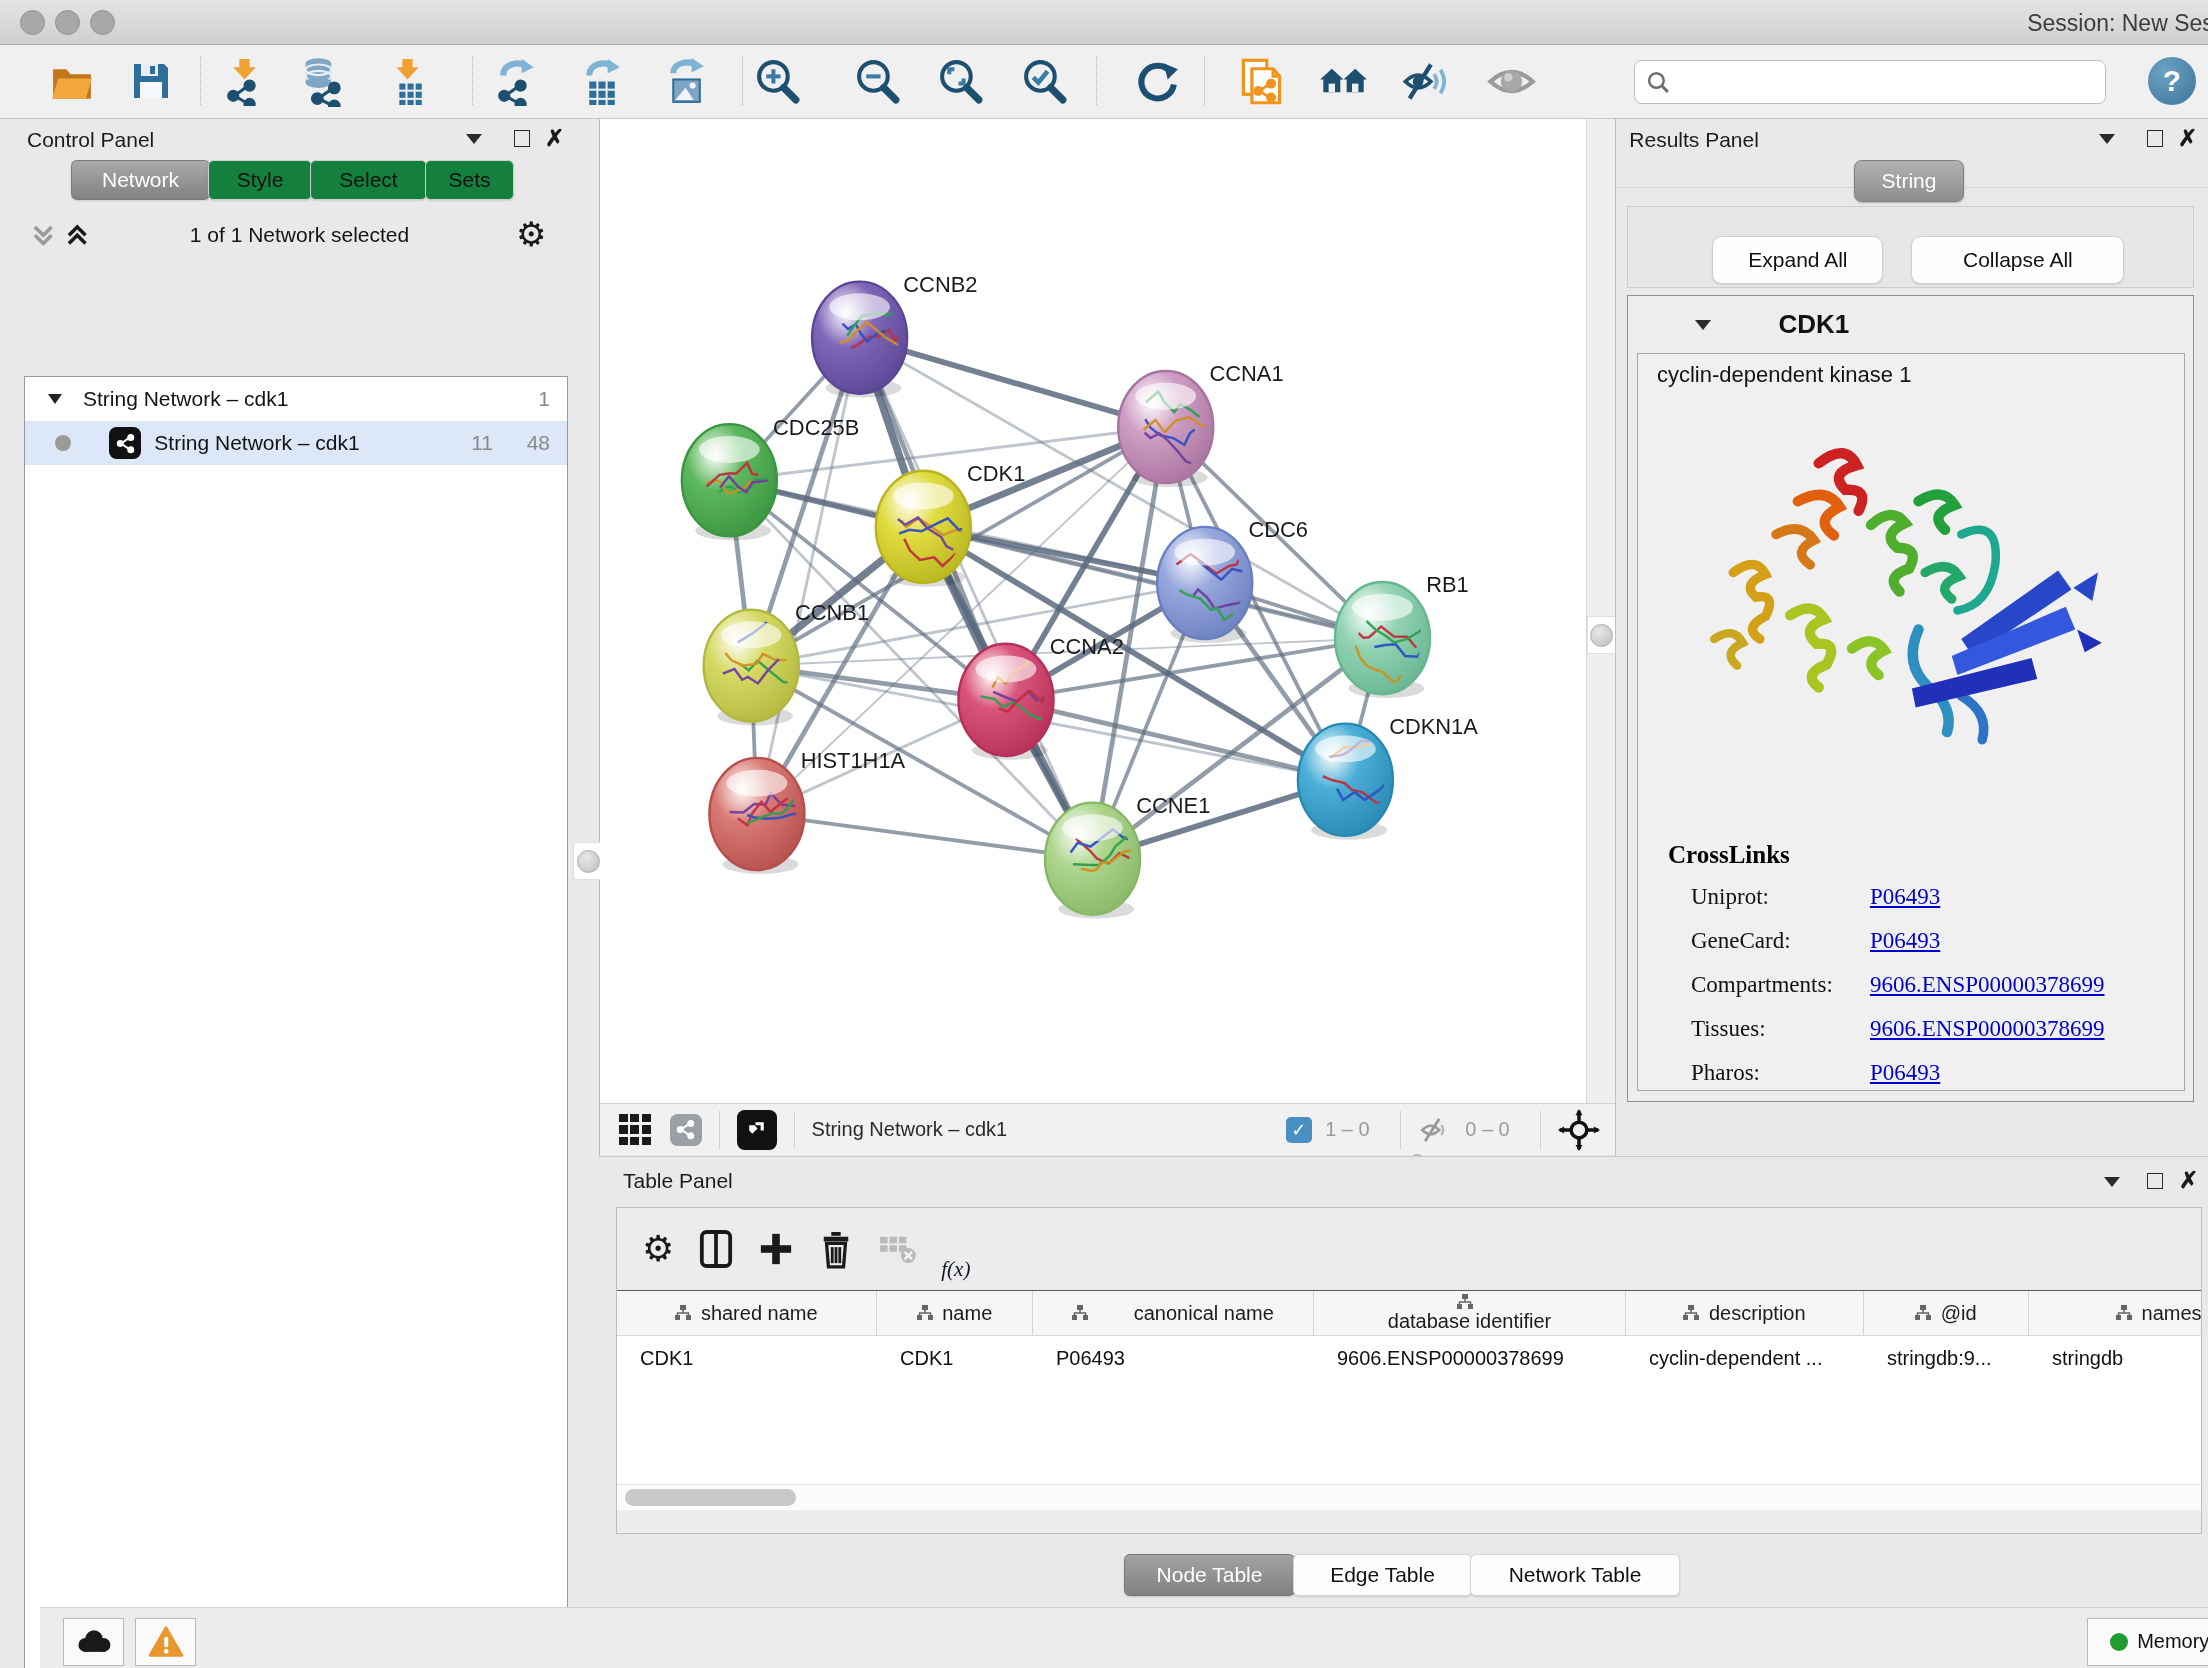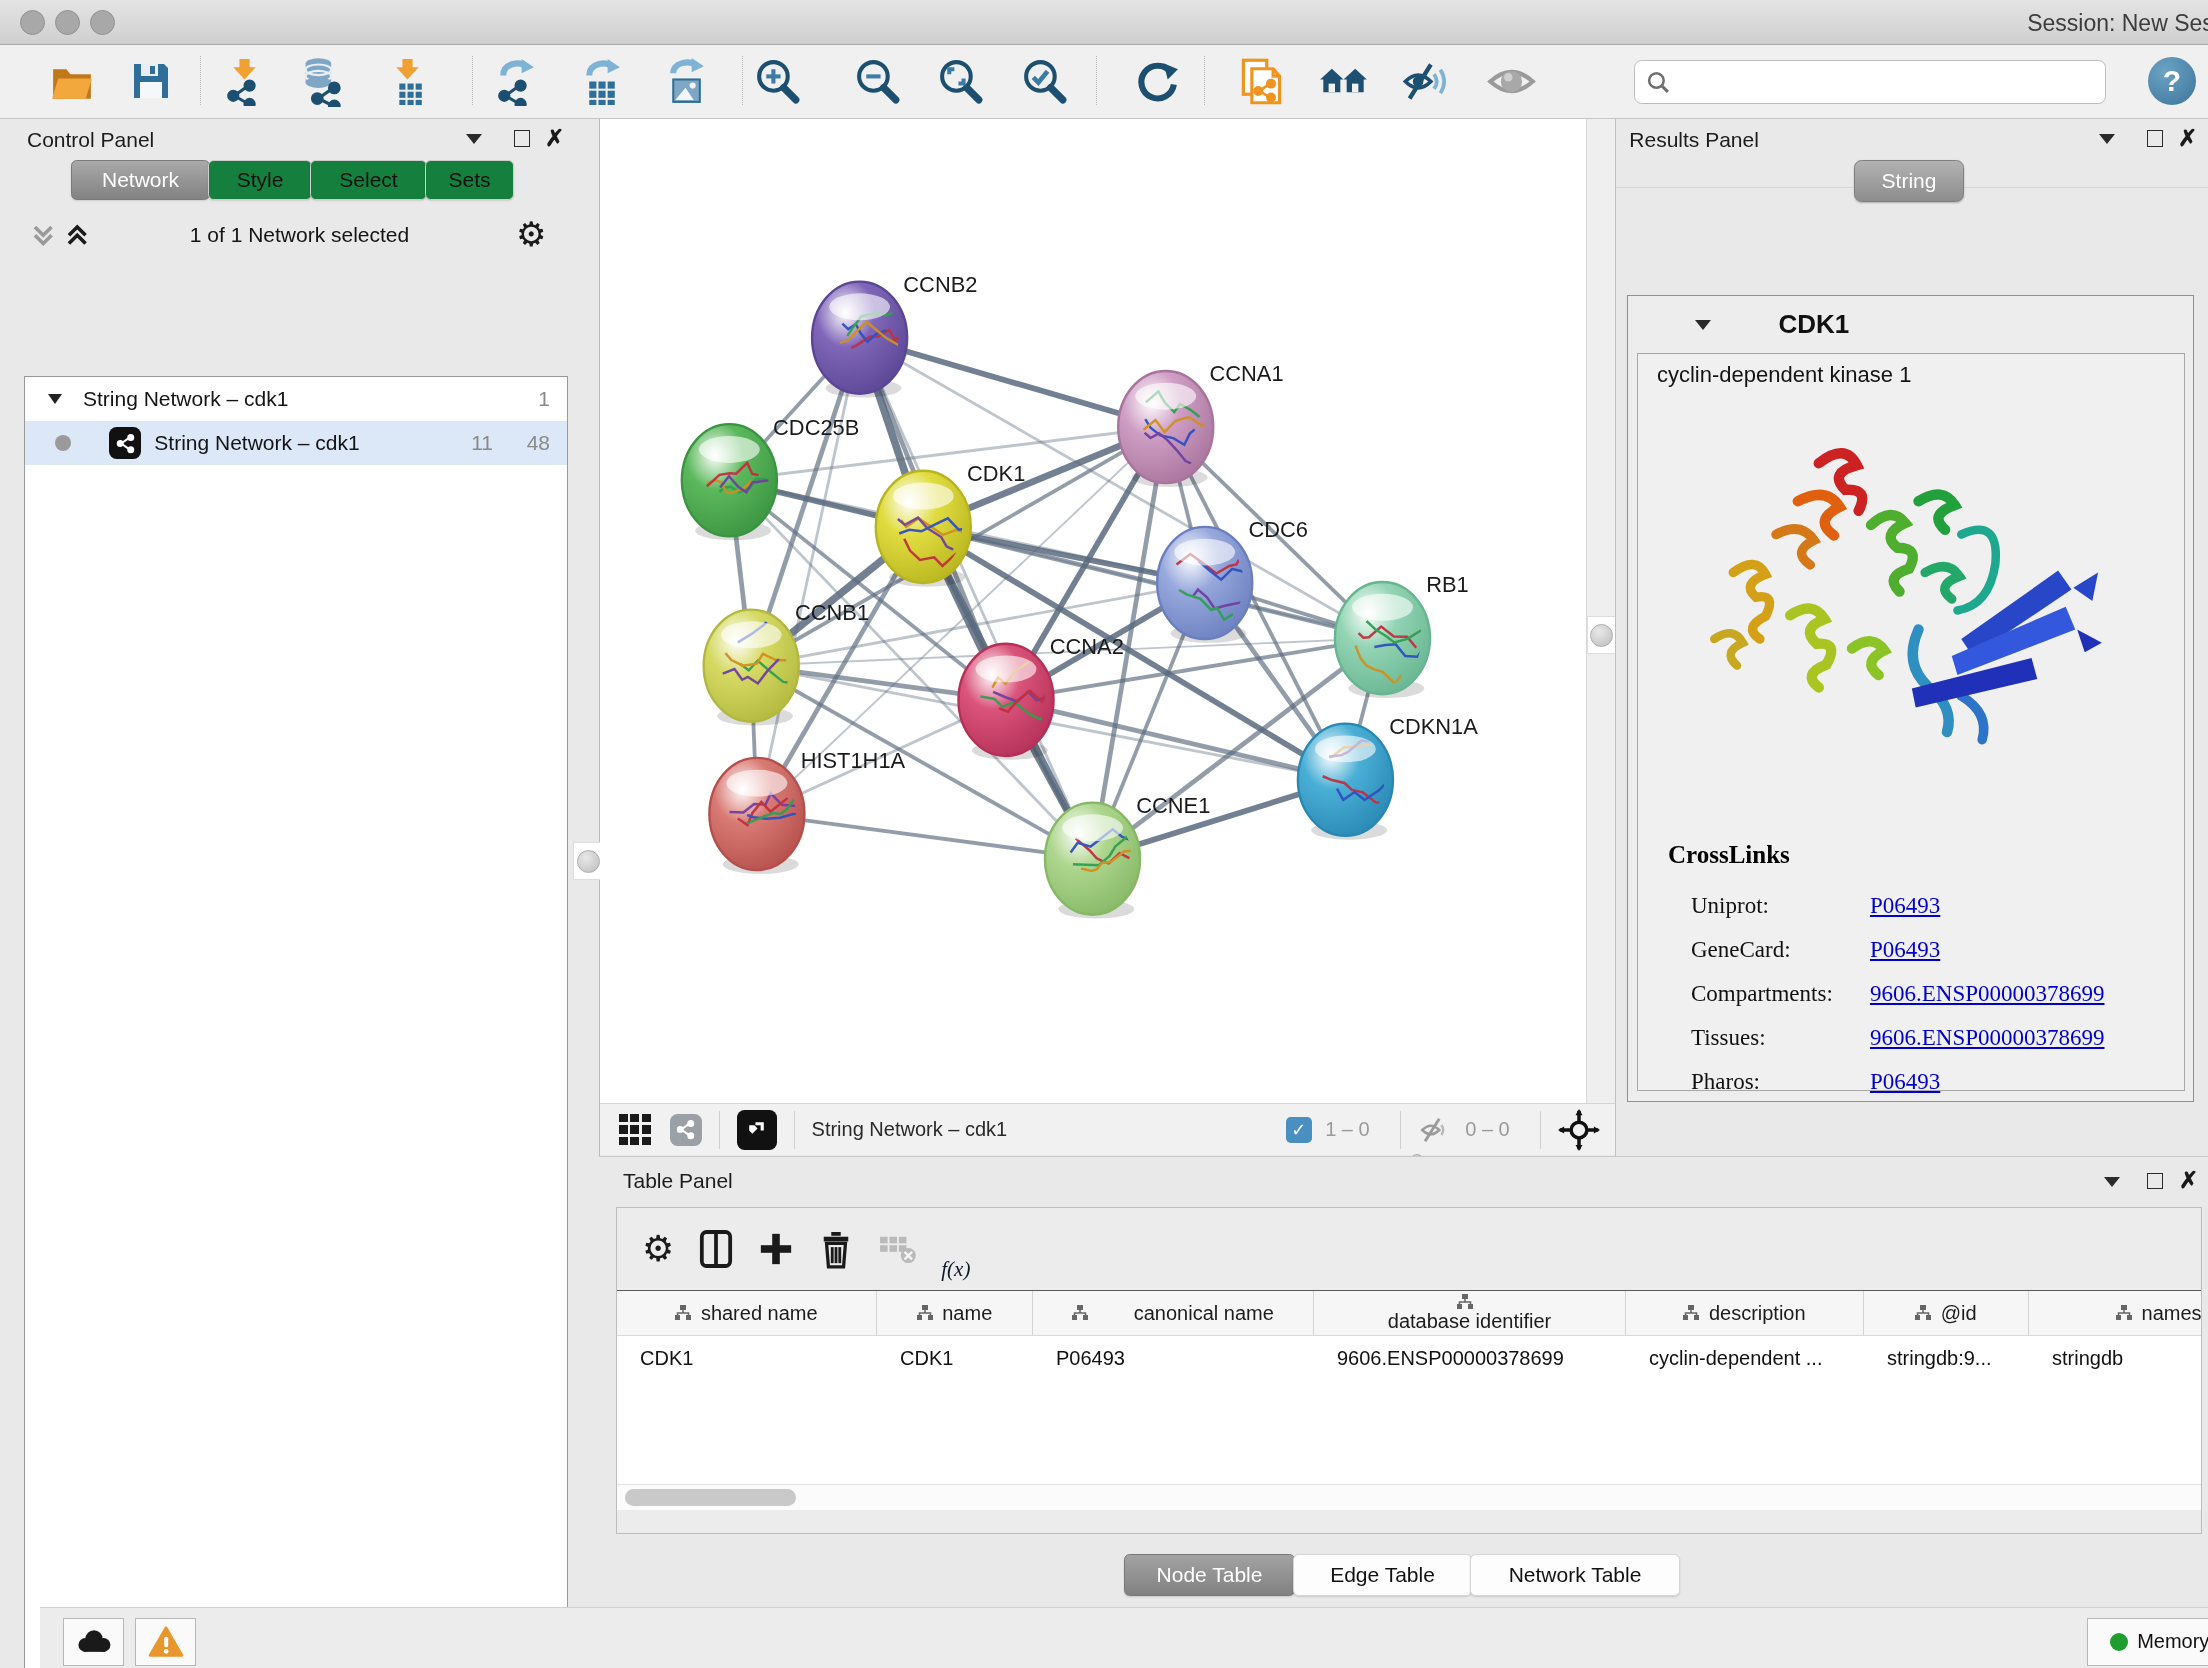--- a/index.html
+++ b/index.html
@@ -71,21 +71,21 @@
   .wbtn{position:absolute;top:28.5px;height:46px;background:#fefefe;border:1px solid #cfcfcf;border-radius:9.5px;
     font-size:21px;color:#111;display:flex;align-items:center;justify-content:center;box-shadow:0 1px 1.9px rgba(0,0,0,.12);}
   #cdk1-box{left:11.4px;top:176px;width:567px;height:807px;background:#ededed;border:1px solid #8f8f8f;box-sizing:border-box;}
   #cdk1-head{height:57px;display:flex;align-items:center;}
   #cdk1-inner{position:absolute;left:8.6px;top:57px;width:548px;height:738px;background:#f0f0f0;border:1px solid #a8a8a8;box-sizing:border-box;}
   #prot-desc{position:absolute;left:19px;top:7.6px;font-size:22px;color:#141414;}
   #prot-img{position:absolute;left:38px;top:57px;}
   .serif{font-family:Liberation Serif, serif;margin-top:40px;}
   #xl-title{position:absolute;left:30px;top:447px;font-size:25px;font-weight:bold;}
   #xlinks{position:absolute;left:53px;top:490px;width:476px;}
-  .xlrow{height:44px;display:flex;align-items:center;font-size:23px;}
+  .xlrow{height:44px;display:flex;align-items:flex-start;font-size:23px;}
   .xlrow .lbl{width:179px;color:#111;}
   .xlrow a{color:#0000cc;text-decoration:underline;}
   
   #table-panel{left:599px;top:1156px;width:1609px;height:452px;background:#e9e9e9;border-top:1px solid #c9c9c9;box-sizing:border-box;}
   #tbl-box{left:17px;top:50px;width:1586px;height:327px;background:#ececec;border:1px solid #bdbdbd;box-sizing:border-box;overflow:hidden;}
   #tbl-toolbar{height:82px;display:flex;align-items:center;}
   .ticonbtn{margin-left:25px;display:flex;align-items:center;justify-content:center;}
   #tbl-grid{position:absolute;left:0;top:82px;width:1584px;height:219px;background:#fff;border-top:1.9px solid #5a5a5a;overflow:hidden;}
   #thead-row{display:flex;height:44px;background:#f6f6f6;border-bottom:1px solid #d9d9d9;}
   .hcell{display:flex;align-items:center;justify-content:center;border-right:1px solid #d4d4d4;
@@ -709,20 +709,24 @@
     </div>
 
   <div id="results-panel" class="abs">
     <div class="abs ptitle" style="left:13.3px;top:8.6px">Results Panel</div>
     <div class="abs tri-down" style="left:483px;top:15px"></div>
     <div class="abs maxbox" style="left:531px;top:11.4px"></div>
     <div class="abs closex" style="left:562px;top:7.6px">✗</div>
     <div id="rp-line" class="abs"></div>
     <div id="string-tab" class="abs">String</div>
 
+    <div id="rp-btnbox" class="abs">
+      <div class="wbtn" style="left:84px;width:169px">Expand All</div>
+      <div class="wbtn" style="left:283px;width:211px">Collapse All</div>
+    </div>
 
     <div id="cdk1-box" class="abs">
       <div id="cdk1-head">
         <span class="tri-down" style="margin-left:67px"></span>
         <span style="margin-left:67px;font-size:26px;font-weight:bold;color:#111">CDK1</span>
       </div>
       <div id="cdk1-inner">
         <div id="prot-desc">cyclin-dependent kinase 1</div>
         <svg id="prot-img" width="447" height="380" viewBox="0 0 470 400">
           <g fill="none" stroke-linecap="round">

